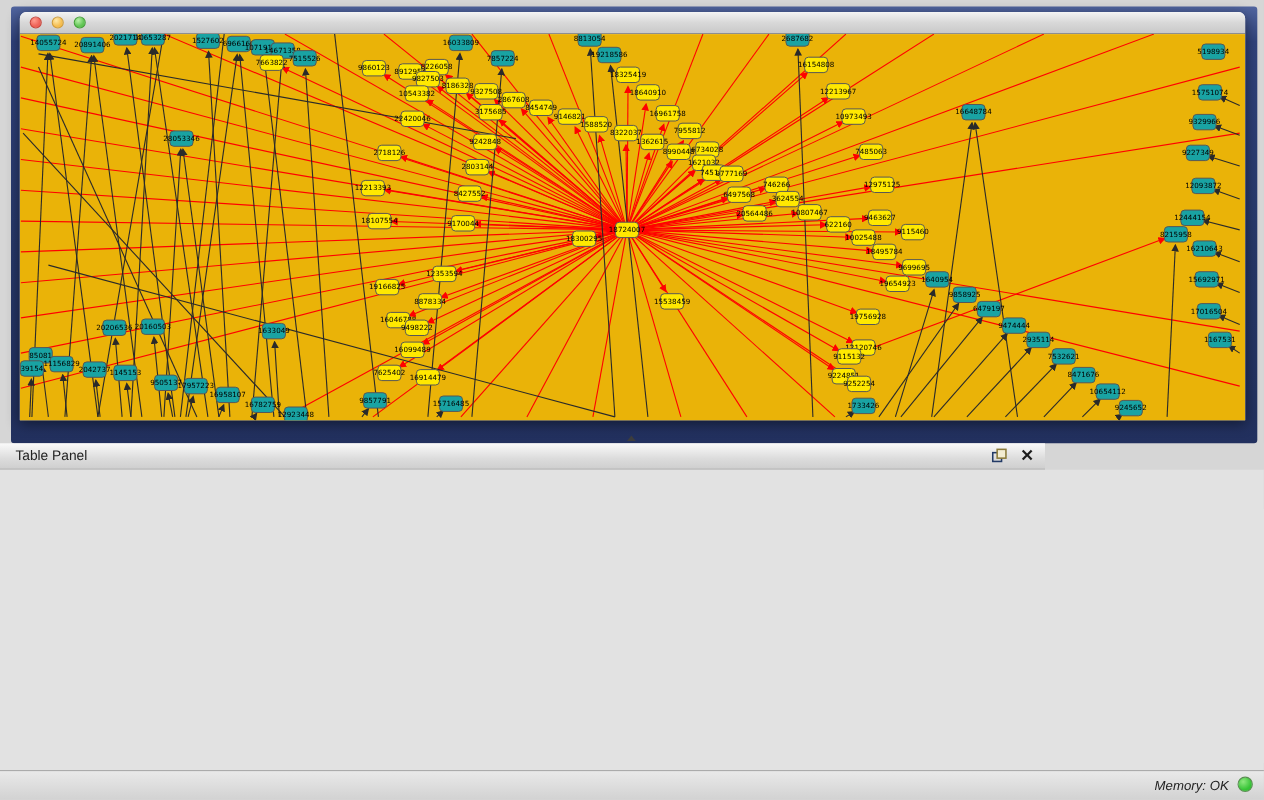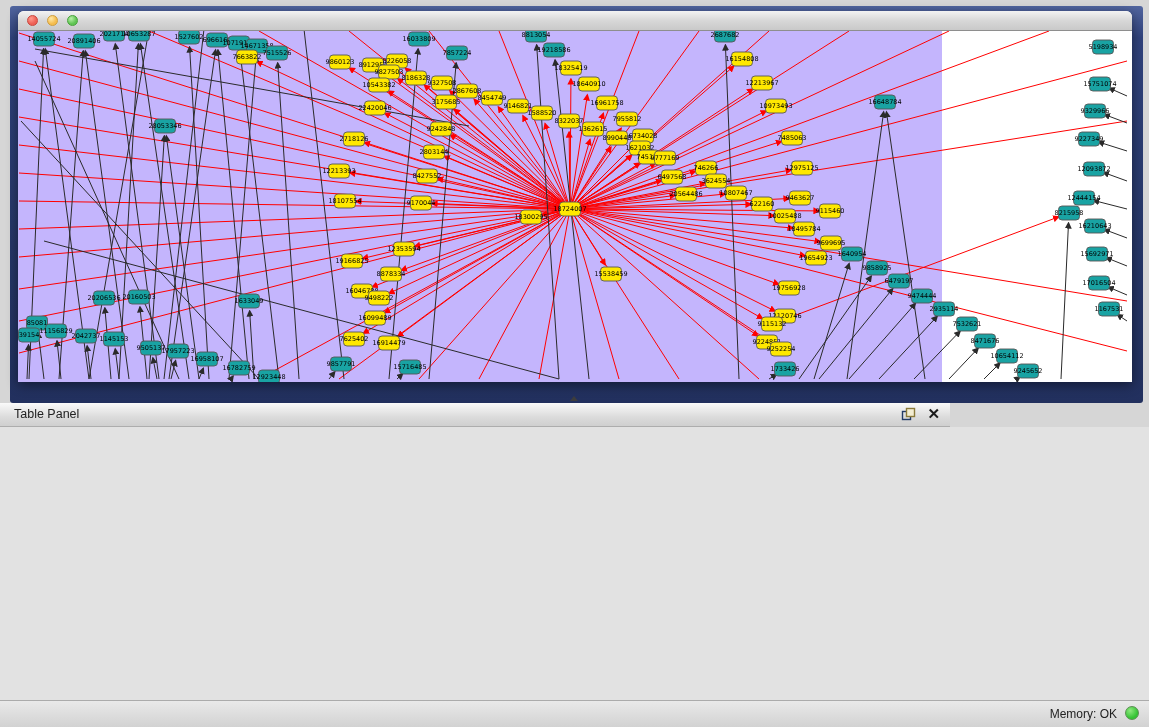--- a/index.html
+++ b/index.html
@@ -11,36 +11,36 @@
     background:linear-gradient(180deg,#51659f 0%,#30427c 8%,#263768 60%,#22305e 100%);}
   .net-window{position:absolute;left:8px;top:5px;width:1114px;height:371px;border-radius:6px 6px 0 0;
     box-shadow:0 3px 12px rgba(0,0,0,.45);overflow:hidden;background:#fff;}
   .titlebar{position:relative;height:19px;background:linear-gradient(180deg,#f3f3f3,#d8d8d8 50%,#c9c9c9);
     border-bottom:1px solid #8e8e8e;}
   .titlebar .title{position:absolute;left:0;right:0;top:2px;text-align:center;font-size:13px;color:#3a3a3a;}
   .tl{position:absolute;top:4px;width:11px;height:11px;border-radius:50%;box-sizing:border-box;}
   .tl.red{left:9px;background:radial-gradient(circle at 35% 30%,#ff9a8d,#ee6156 60%);border:1px solid #c8463d;}
   .tl.yel{left:29px;background:radial-gradient(circle at 35% 30%,#ffe9a8,#f5bd4f 60%);border:1px solid #cf9d3b;}
   .tl.grn{left:49px;background:radial-gradient(circle at 35% 30%,#b8f0a8,#61c554 60%);border:1px solid #46a13a;}
-  .net-canvas{position:relative;width:924px;height:352px;background:#c4b5fd;}
+  .net-canvas{position:relative;width:1114px;height:352px;background:#eab308;}
   .net-canvas svg{display:block;}
   .split-grip{position:absolute;left:570px;top:396px;width:0;height:0;
     border-left:4px solid transparent;border-right:4px solid transparent;border-bottom:5px solid #3d3d3d;}
   
   .tp-header{position:absolute;left:0;top:403px;width:950px;height:24px;
     background:linear-gradient(180deg,#fafafa,#dcdcdc 60%,#cfcfcf);border-bottom:1px solid #adadad;box-sizing:border-box;}
   .tp-title{position:absolute;left:14px;top:4px;font-size:12.5px;color:#222;}
   .tp-float{position:absolute;right:34px;top:4px;width:15px;height:15px;cursor:pointer;}
   .tp-close{position:absolute;right:10px;top:2px;font-size:15px;font-weight:bold;color:#1b1b1b;cursor:pointer;}
   
   .panel-body{position:absolute;left:0;top:427px;width:1149px;height:273px;background:#e2e2e2;}
   
   .statusbar{position:absolute;left:0;top:700px;width:1149px;height:27px;
     background:linear-gradient(180deg,#e9e9e9,#d2d2d2);border-top:1px solid #ababab;box-sizing:border-box;}
-  .mem-label{position:absolute;right:32px;top:6px;font-size:12px;color:#222;}
+  .mem-label{position:absolute;right:32px;top:6px;font-size:12px;color:#222;font-style:italic;}
   .mem-dot{position:absolute;right:10px;top:5px;width:14px;height:14px;border-radius:50%;
     background:radial-gradient(circle at 35% 30%,#8ee87e,#35c335 65%);border:1px solid #5a8f52;box-sizing:border-box;}
 </style>
 </head>
 <body>
 
 <div class="app">
 
   <div class="network-region">
     <div class="blue-frame">

